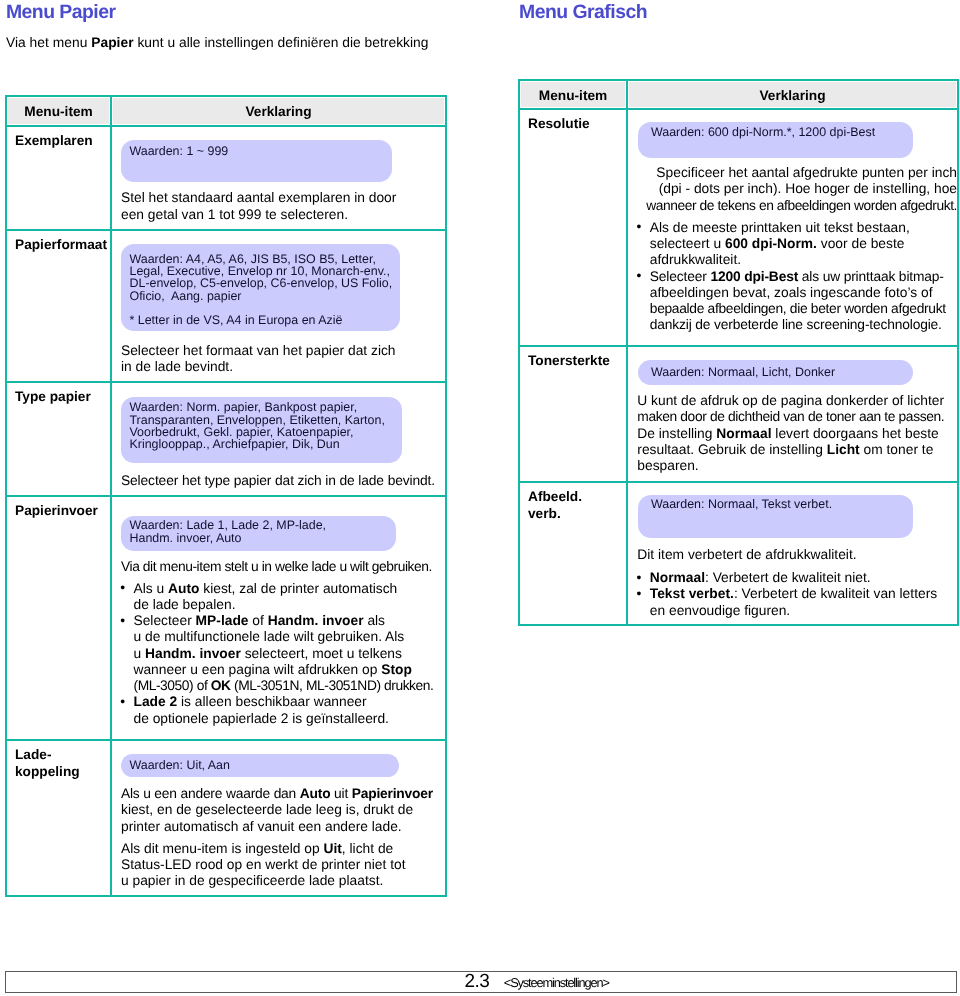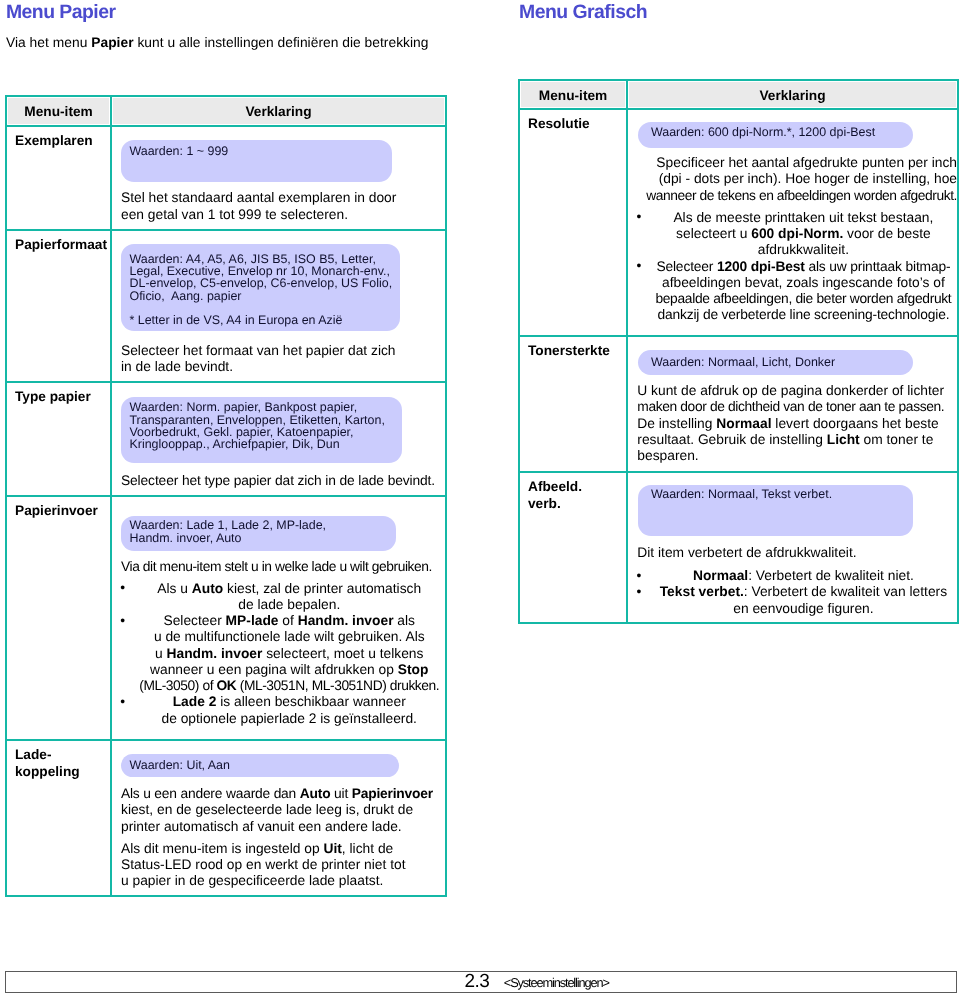--- a/index.html
+++ b/index.html
@@ -31,21 +31,21 @@
 
   .pill{
     background:#cbccfd;border-radius:13px;
     color:#10102e;font-size:12.45px;line-height:12.2px;
     padding:5px 0 0 var(--pillpad,8.7px);
     box-sizing:border-box;white-space:pre;
     overflow:hidden;
   }
   .pill .sp{height:12.2px;}
   .ptxt{font-size:13.8px;line-height:16.2px;white-space:pre;margin-left:var(--txtoff,0.2px);}
-  ul.b{margin:0;padding:0;list-style:none;font-size:13.8px;line-height:16.2px;margin-left:var(--txtoff,0.2px);text-align:center;}
+  ul.b{margin:0;padding:0;list-style:none;font-size:13.8px;line-height:16.2px;margin-left:var(--txtoff,0.2px);}
   ul.b li{position:relative;padding-left:12.5px;white-space:pre;}
   ul.b li:before{content:"\2022";position:absolute;left:-0.7px;top:-0.7px;}
   ul.b li.cont:before{content:"";}
 
   .footer-box{position:absolute;box-sizing:border-box;border:1px solid #5a5a5a;}
   .pg-num{position:absolute;font-size:19px;line-height:20px;}
   .pg-lbl{position:absolute;font-size:12.8px;line-height:14px;}
 </style>
 </head>
 <body>
@@ -161,21 +161,21 @@
         <td style="height: 28.6px;">Verklaring</td>
       </tr>
     <tr>
           <td class="mi">
             <div class="mitxt">
               <div>Resolutie</div>
             </div>
           </td>
           <td>
             <div class="cell" style="padding-bottom: 11.44px;">
-              <div class="pill" style="width: 275px; height: 26px; margin-top: 12.3px; padding-top: 3.9px;"><div>Waarden: 600 dpi-Norm.*, 1200 dpi-Best</div></div>
+              <div class="pill" style="width: 275px; height: 36px; margin-top: 12.3px; padding-top: 3.9px;"><div>Waarden: 600 dpi-Norm.*, 1200 dpi-Best</div></div>
               <div class="ptxt" style="margin-top: 7.3px; text-align: right;"><div>Specificeer het aantal afgedrukte punten per inch</div><div>(dpi - dots per inch). Hoe hoger de instelling, hoe</div><div style="letter-spacing: -0.4357px;">wanneer de tekens en afbeeldingen worden afgedrukt.</div></div>
               <ul class="b" style="margin-top: 6.2px;">
                 <li>Als de meeste printtaken uit tekst bestaan,</li>
                 <li class="cont">selecteert u <b>600 dpi-Norm.</b> voor de beste</li>
                 <li class="cont">afdrukkwaliteit.</li>
                 <li style="letter-spacing: -0.1536px;">Selecteer <b>1200 dpi-Best</b> als uw printtaak bitmap-</li>
                 <li class="cont">afbeeldingen bevat, zoals ingescande foto’s of</li>
                 <li class="cont" style="letter-spacing: -0.3151px;">bepaalde afbeeldingen, die beter worden afgedrukt</li>
                 <li class="cont" style="letter-spacing: -0.161px;">dankzij de verbeterde line screening-technologie.</li>
               </ul>
@@ -197,21 +197,21 @@
         </tr>
         <tr>
           <td class="mi">
             <div class="mitxt">
               <div>Afbeeld.</div>
               <div>verb.</div>
             </div>
           </td>
           <td>
             <div class="cell" style="padding-bottom: 4.73px;">
-              <div class="pill" style="width: 275px; height: 51px; margin-top: 12px; padding-top: 3.1px;"><div>Waarden: Normaal, Tekst verbet.</div></div>
+              <div class="pill" style="width: 275px; height: 43px; margin-top: 12px; padding-top: 3.1px;"><div>Waarden: Normaal, Tekst verbet.</div></div>
               <div class="ptxt" style="margin-top: 8.5px;"><div>Dit item verbetert de afdrukkwaliteit.</div></div>
               <ul class="b" style="margin-top: 7.4px;">
                 <li><b>Normaal</b>: Verbetert de kwaliteit niet.</li>
                 <li><b>Tekst verbet.</b>: Verbetert de kwaliteit van letters</li>
                 <li class="cont">en eenvoudige figuren.</li>
               </ul>
             </div>
           </td>
         </tr>
       </tbody>

